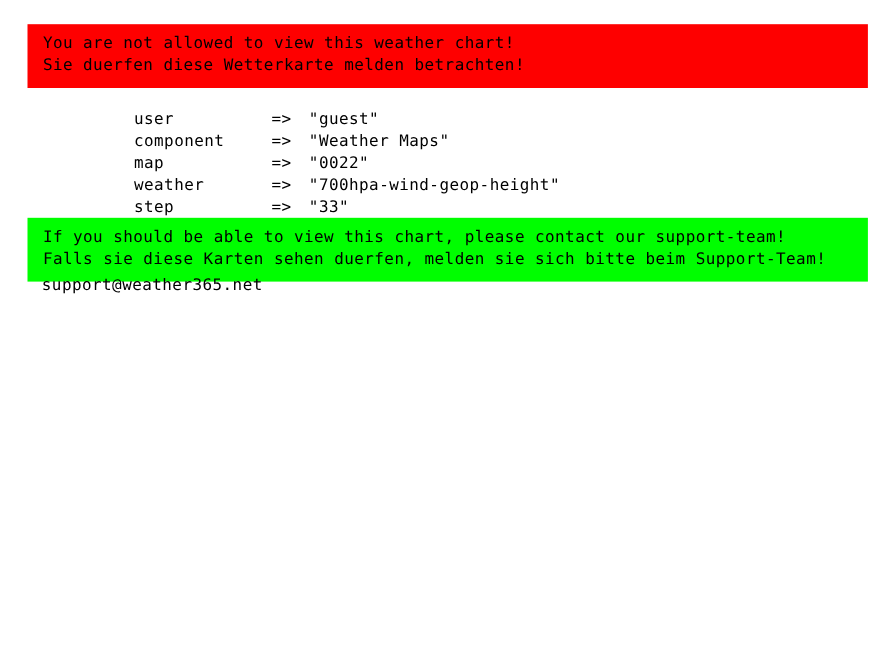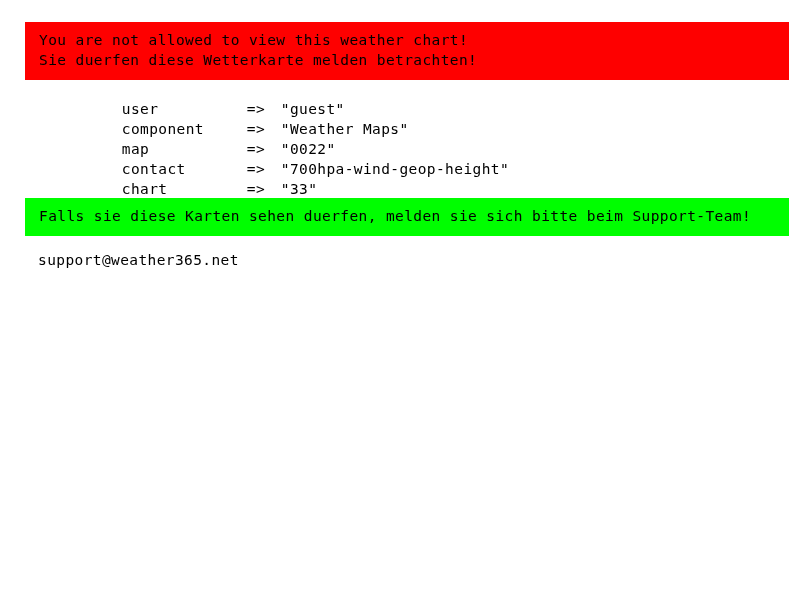--- a/index.html
+++ b/index.html
@@ -95,28 +95,29 @@
     <div class="param-row">
       <span class="param-key">user</span><span class="param-arrow">=&gt;</span><span class="param-value">"guest"</span>
     </div>
     <div class="param-row">
       <span class="param-key">component</span><span class="param-arrow">=&gt;</span><span class="param-value">"Weather Maps"</span>
     </div>
     <div class="param-row">
       <span class="param-key">map</span><span class="param-arrow">=&gt;</span><span class="param-value">"0022"</span>
     </div>
     <div class="param-row">
-      <span class="param-key">contact</span><span class="param-arrow">=&gt;</span><span class="param-value">"700hpa-wind-geop-height"</span>
+      <span class="param-key">weather</span><span class="param-arrow">=&gt;</span><span class="param-value">"700hpa-wind-geop-height"</span>
     </div>
     <div class="param-row">
-      <span class="param-key">chart</span><span class="param-arrow">=&gt;</span><span class="param-value">"33"</span>
+      <span class="param-key">step</span><span class="param-arrow">=&gt;</span><span class="param-value">"33"</span>
     </div>
   </div>
 
   <div class="banner banner-info">
+    <div class="banner-line">If you should be able to view this chart, please contact our support-team!</div>
     <div class="banner-line">Falls sie diese Karten sehen duerfen, melden sie sich bitte beim Support-Team!</div>
   </div>
 
   <div class="footer">
     <a href="#">support@weather365.net</a>
   </div>
 
 </div>
 
 </body></html>

